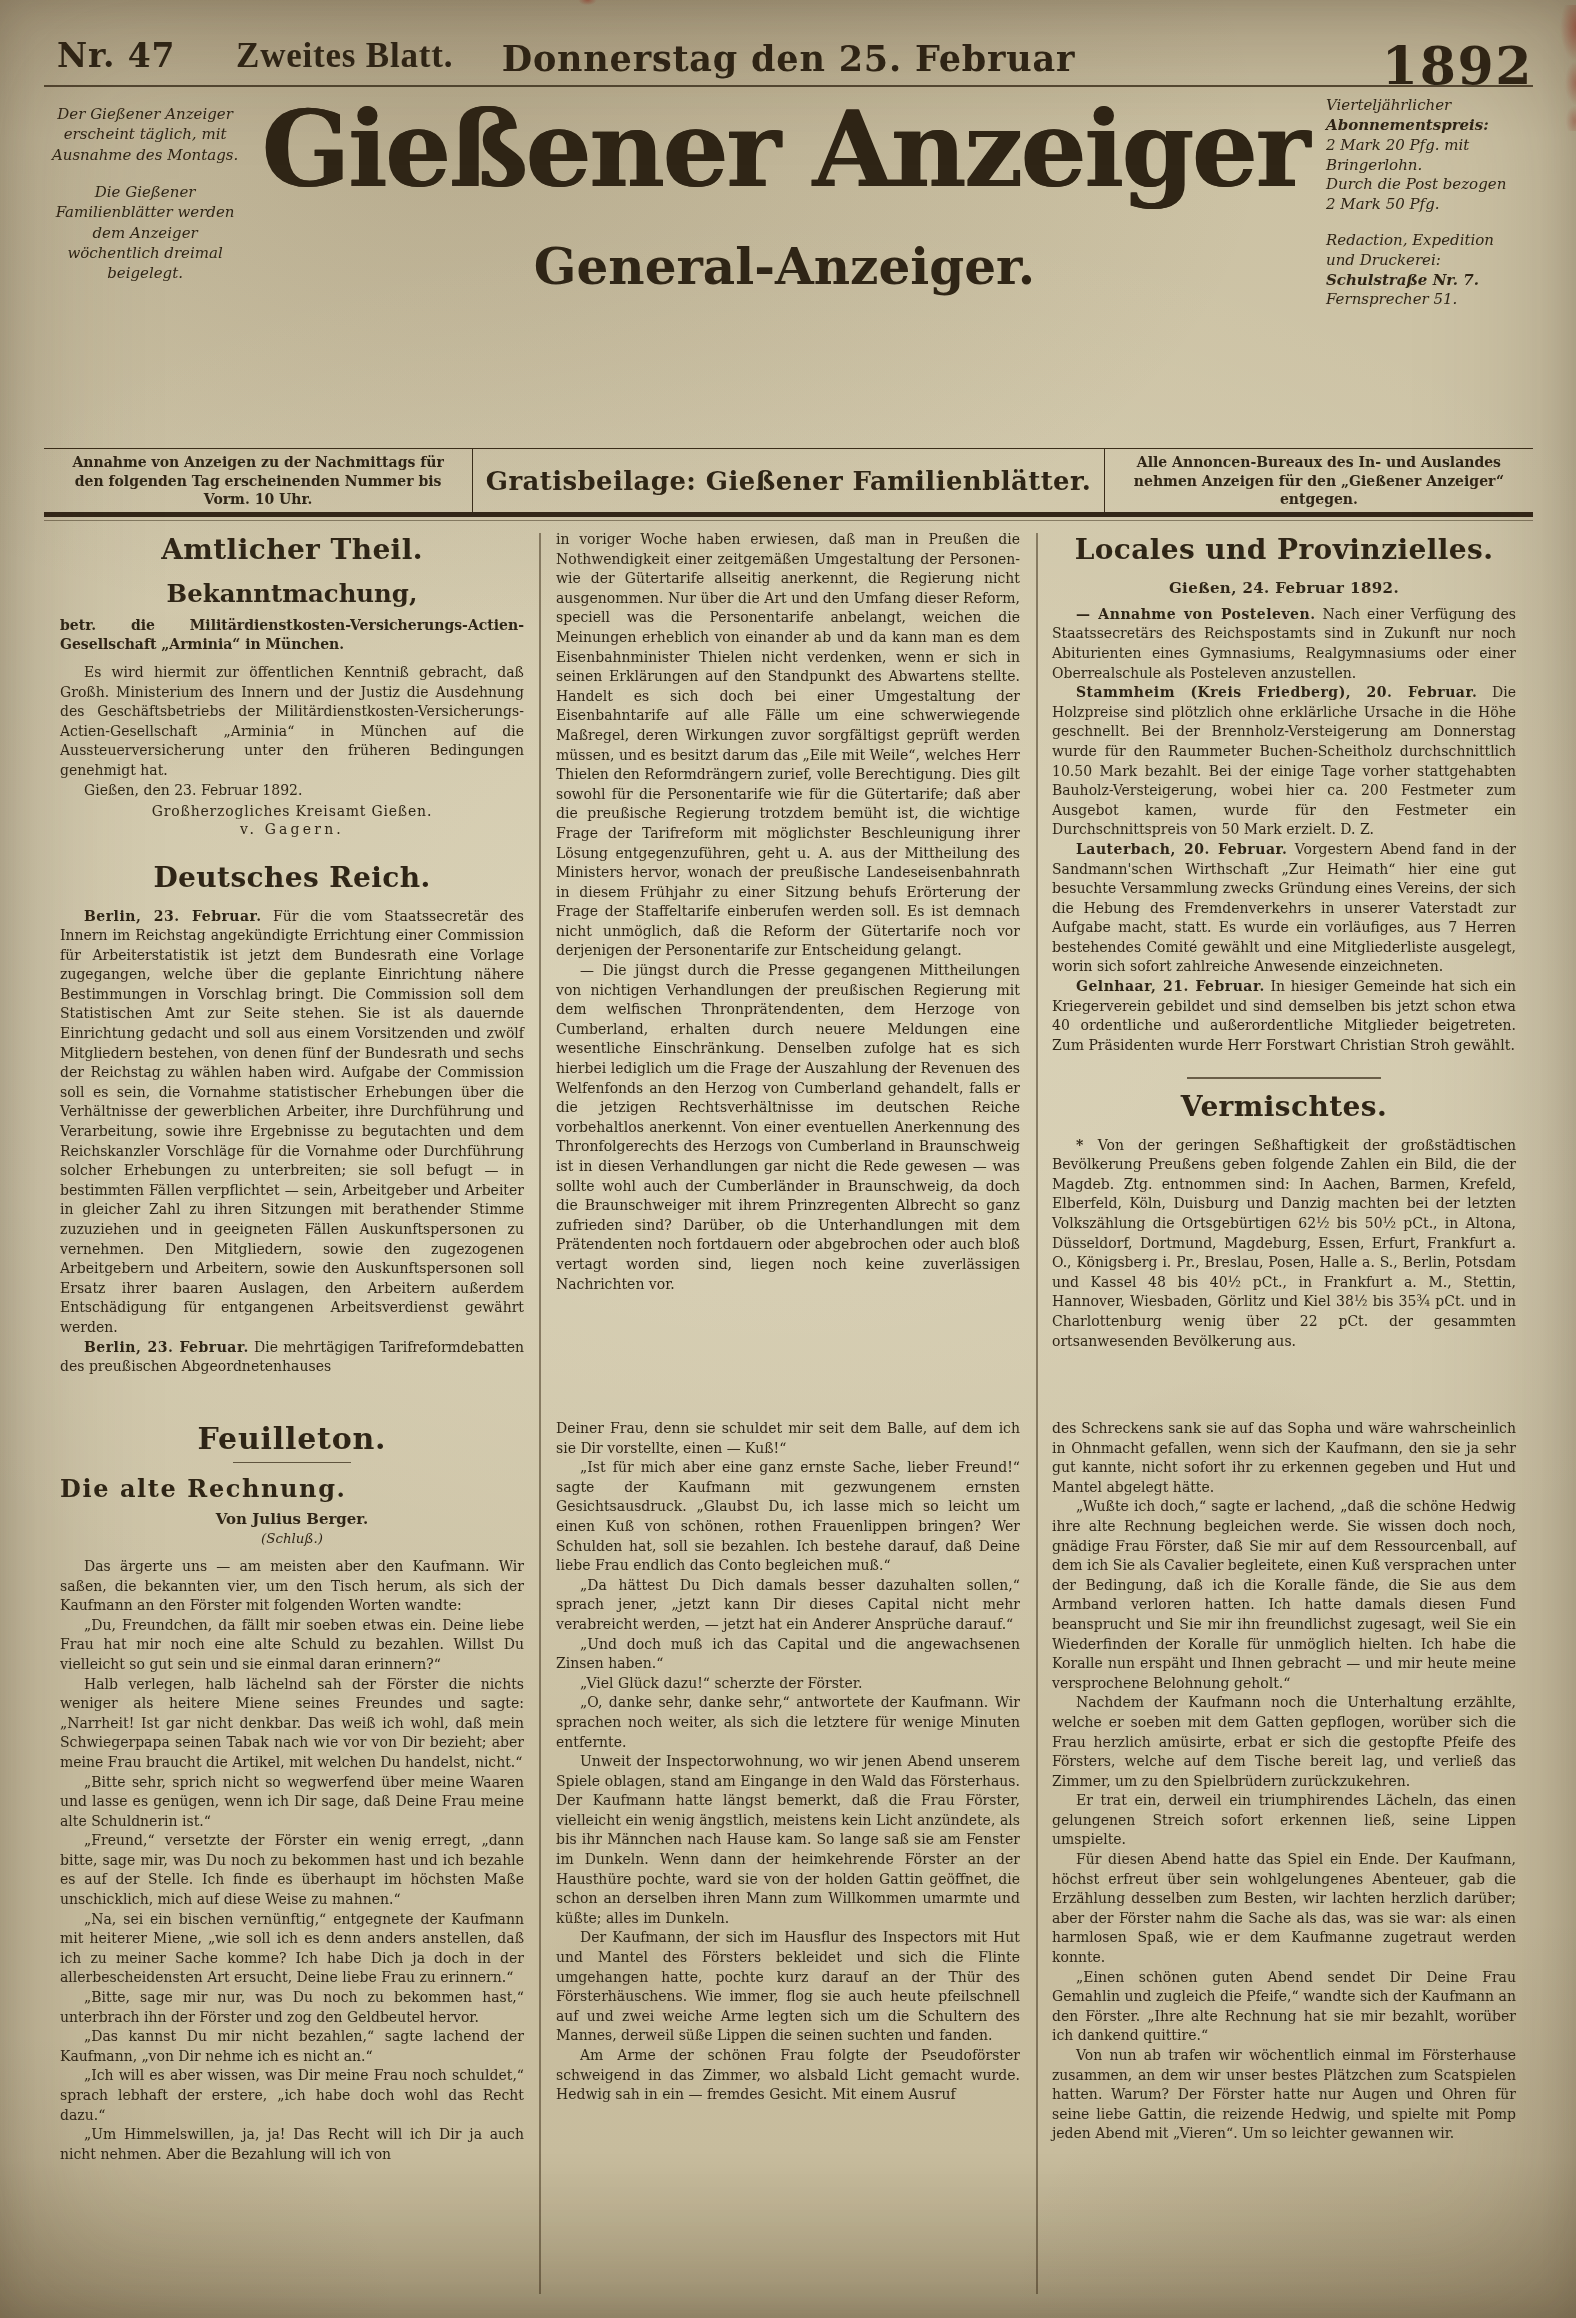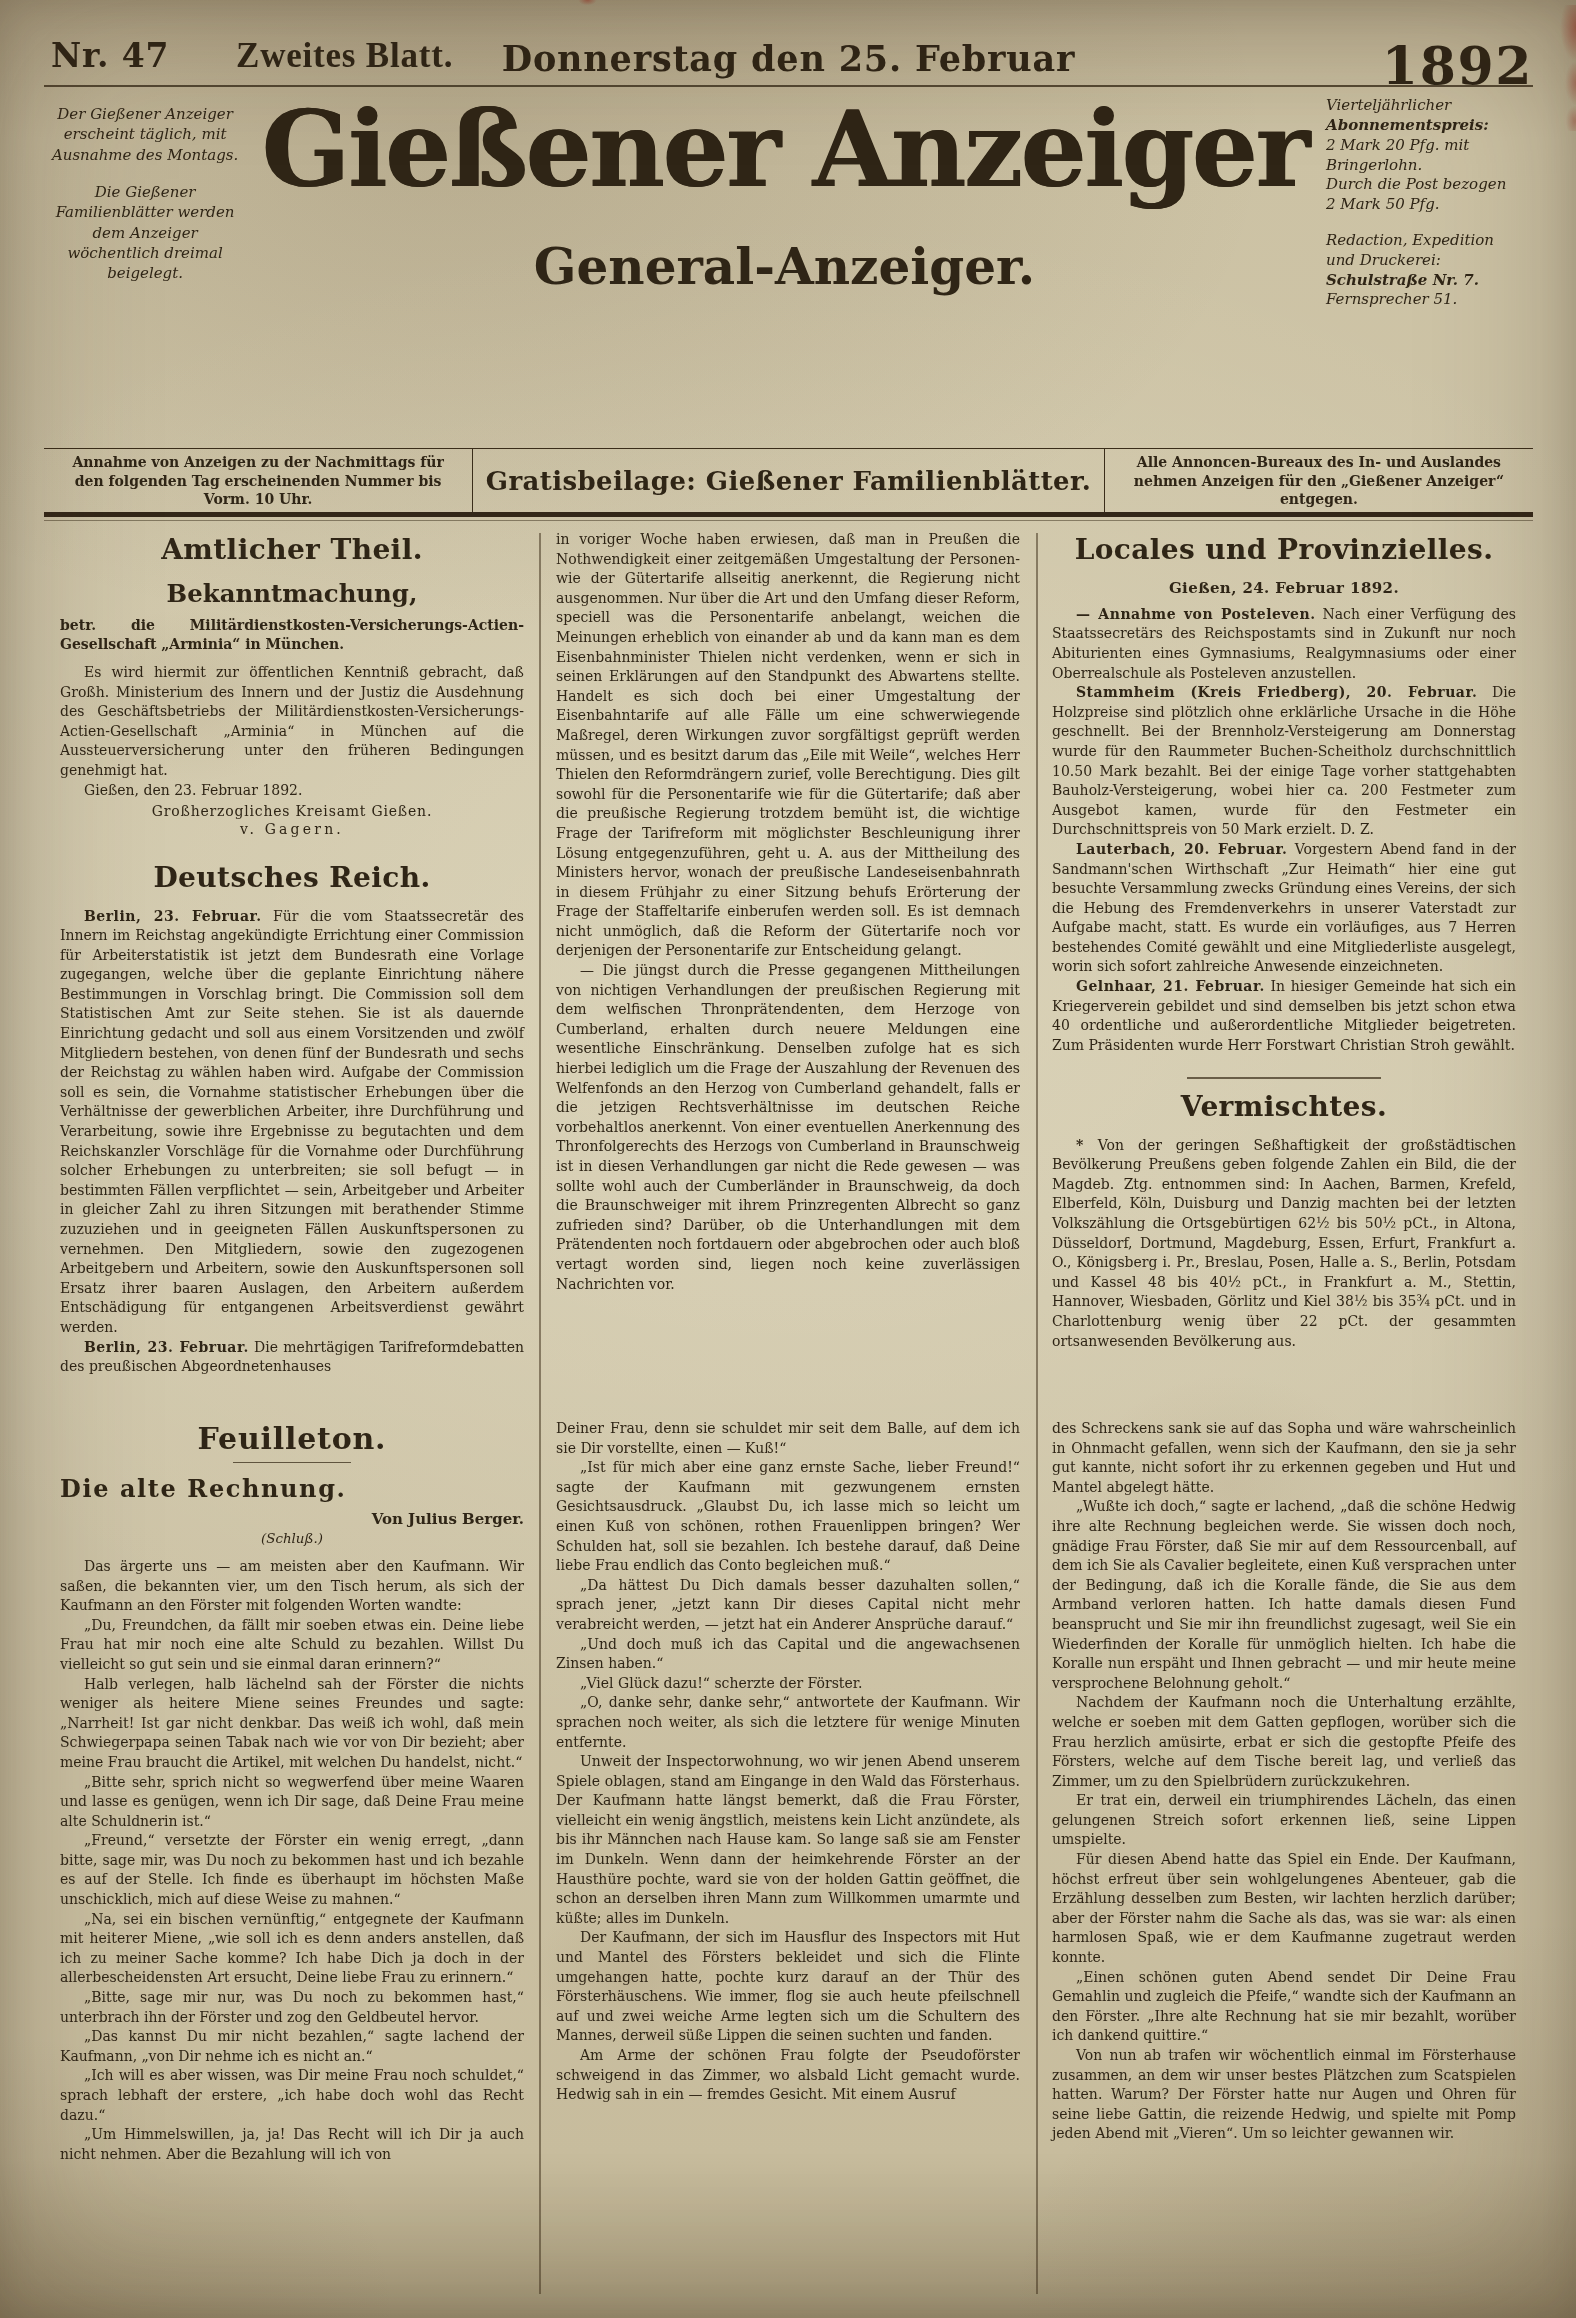--- a/index.html
+++ b/index.html
@@ -30,21 +30,21 @@
       radial-gradient(24px 49px at 100% 18%, rgba(168,42,30,.55), transparent 70%),
       radial-gradient(17.3px 32px at 100% 62%, rgba(168,42,30,.42), transparent 70%),
       radial-gradient(12.6px 20.5px at 95% 92%, rgba(168,42,30,.35), transparent 75%);
   }
   .stain-top-center{ left:574px; top:0; width:27px; height:14px;
     background: radial-gradient(12.6px 7px at 50% 0%, rgba(168,42,30,.5), transparent 75%);
   }
 
   
   .topbar{ position:absolute; left:44px; right:44px; top:30px; height:50px; }
-  .tb-issue{ position:absolute; left:7px; top:6.3px; font-size:33px; font-weight:bold; letter-spacing:0.8px;}
+  .tb-issue{ position:absolute; left:13px; top:6.3px; font-size:33px; font-weight:bold; letter-spacing:0.8px;}
   .tb-edition{ position:absolute; left:192px; top:6.3px; font-size:35px; font-weight:bold; letter-spacing:0.8px;font-family:Liberation Serif, serif;}
   .tb-date{ position:absolute; left:50%; transform:translateX(-50%); top:8px; font-size:35px; font-weight:bold; letter-spacing:0.8px; white-space:nowrap;}
   .tb-year{ position:absolute; right:0; top:4.7px; font-size:52px; font-weight:bold; letter-spacing:1.6px;}
   .topbar-rule{ position:absolute; left:44px; right:44px; top:85px; height:2.4px; background:#3a2d1a; opacity:.8;}
 
   
   .masthead{ position:absolute; left:44px; right:44px; top:93px; height:276px;}
   .mh-left{ position:absolute; left:1.6px; top:11px; width:199px; text-align:center;
             font-size:15px; line-height:1.35; font-style:italic; }
   .mh-left p+p{ margin-top:17.3px; }
@@ -90,21 +90,21 @@
   .body-p.cont{ text-indent:0; }
   .lead{ font-weight:bold; letter-spacing:0.5px; }
   .sig1{ text-align:center; font-size:14px; letter-spacing:0.8px; margin-top:3.2px;}
   .sig2{ text-align:center; font-size:14px; letter-spacing:3.2px; margin:1.6px 0 4.7px;}
   .dateline{ text-align:center; font-weight:bold; font-size:15px; margin:0 0 8px; letter-spacing:0.4px;}
   .mini-rule{ width:42%; height:1.6px; background:#3a2d1a; opacity:.7; margin:22px auto 11px;}
 
   .feu-head{ text-align:center; font-weight:bold; font-size:30px; margin:1.6px 0 6.3px; letter-spacing:0.8px;}
   .short-rule{ width:118px; height:1.6px; background:#3a2d1a; opacity:.75; margin:0 auto 11px;}
   .story-title{ font-weight:bold; font-size:24px; letter-spacing:1.6px; margin-bottom:6.3px;}
-  .byline{ text-align:right; font-size:15px; font-weight:bold; margin-bottom:3.2px;}
+  .byline{ text-align:center; font-size:15px; font-weight:bold; margin-bottom:3.2px;}
   .part-note{ text-align:center; font-size:13.4px; font-style:italic; margin-bottom:11px;}
 </style>
 </head>
 <body>
 
 <div class="page">
 
   <div class="stain stain-top-right"></div>
   <div class="stain stain-top-center"></div>
 

